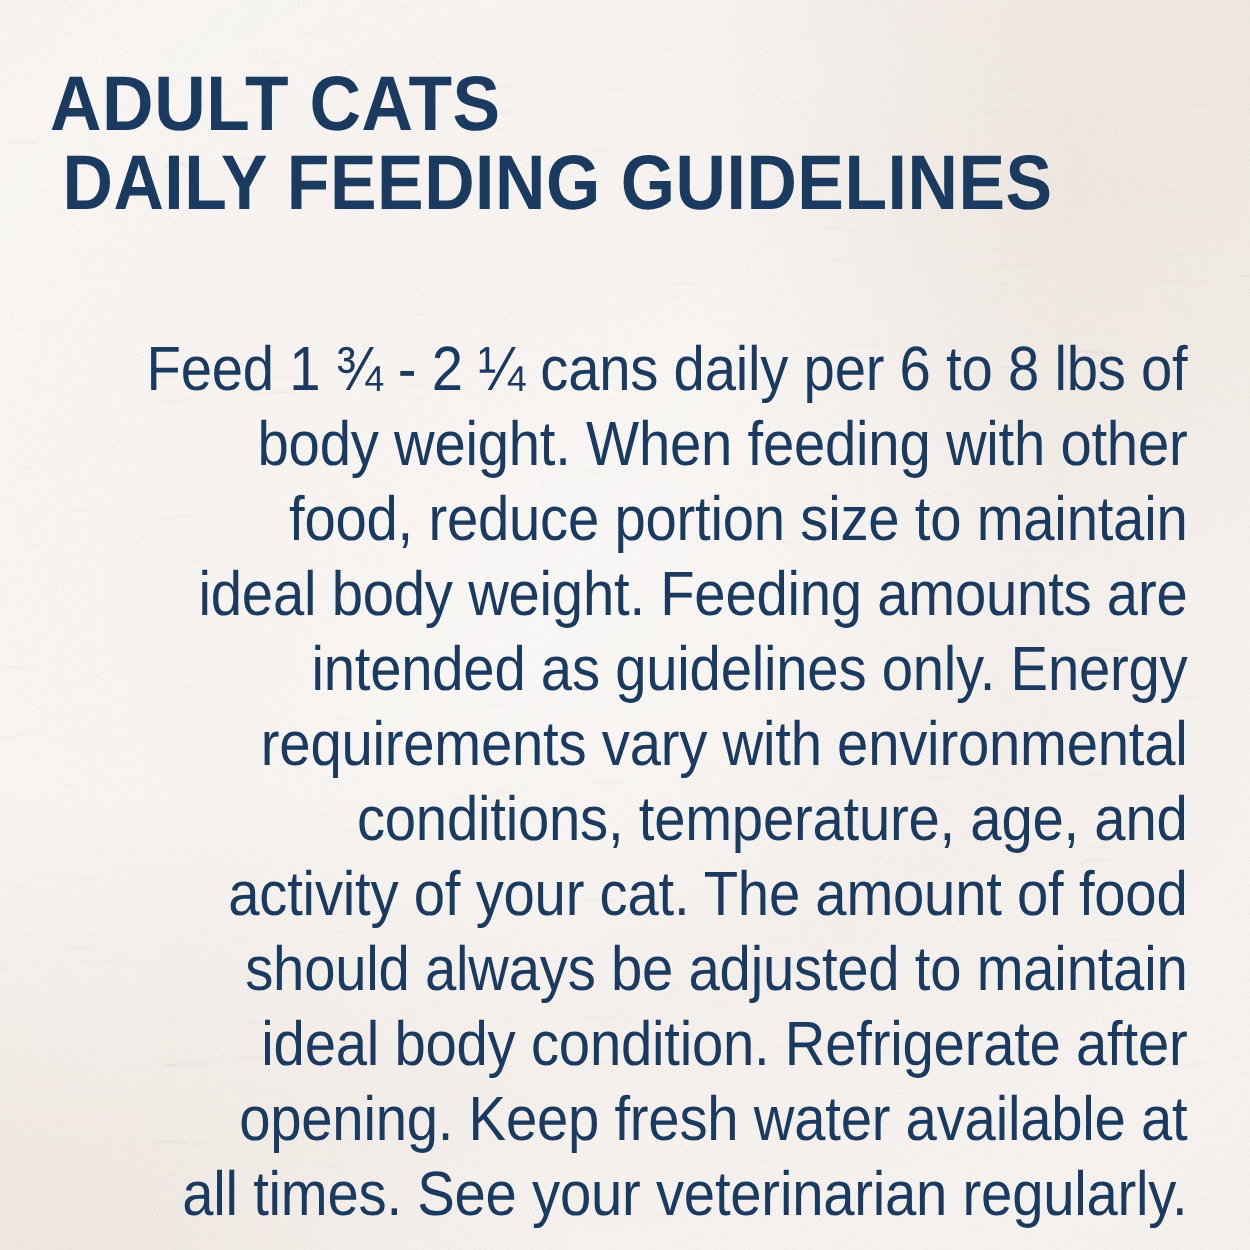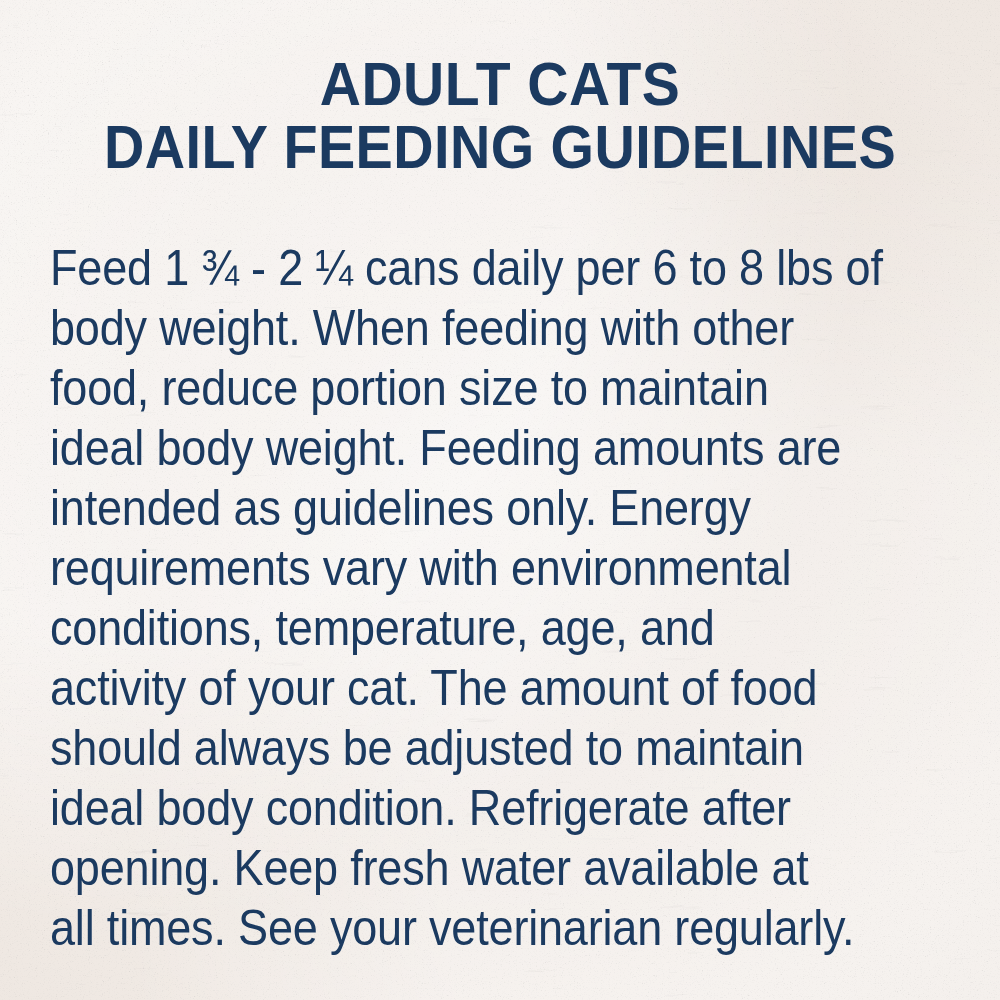--- a/index.html
+++ b/index.html
@@ -63,21 +63,20 @@
     height: 1000px;
     box-sizing: border-box;
     padding: 0 18px;
   }
 
   #heading-block {
     position: absolute;
     left: 0;
     right: 0;
     top: 52px;
-    text-align: center;
   }
   .heading-line {
     display: block;
     color: #1b3a60;
     font-family: "Liberation Sans", sans-serif;
     font-weight: 700;
     font-size: 62px;
     line-height: 63px;
     letter-spacing: 0.5px;
     text-transform: uppercase;
@@ -87,22 +86,22 @@
   }
   .heading-line.wide {
     font-size: 62px;
     transform: scaleX(0.90);
   }
 
   #body-block {
     position: absolute;
     left: 0;
     right: 0;
-    top: 238px;
-    text-align: left;
+    top: 265px;
+    text-align: right;
   }
   .body-line {
     display: block;
     color: #1b3a60;
     font-family: "Liberation Sans", sans-serif;
     font-weight: 400;
     font-size: 50px;
     line-height: 60px;
     letter-spacing: -0.2px;
     white-space: nowrap;

